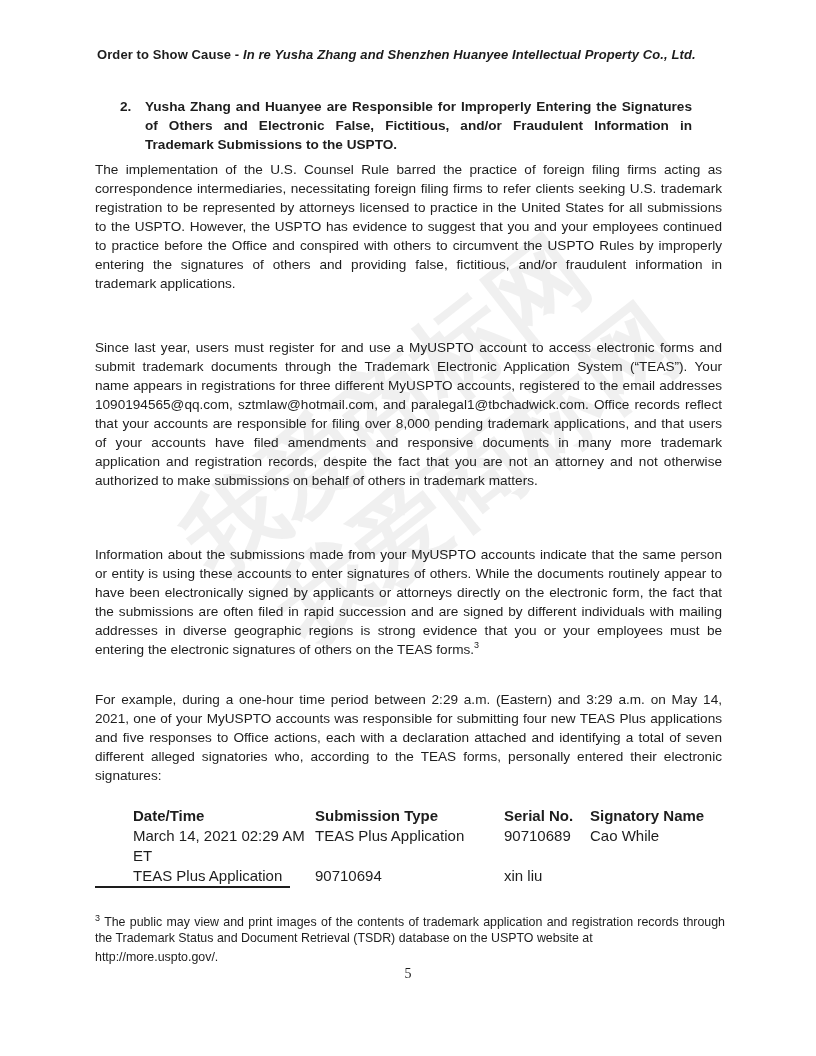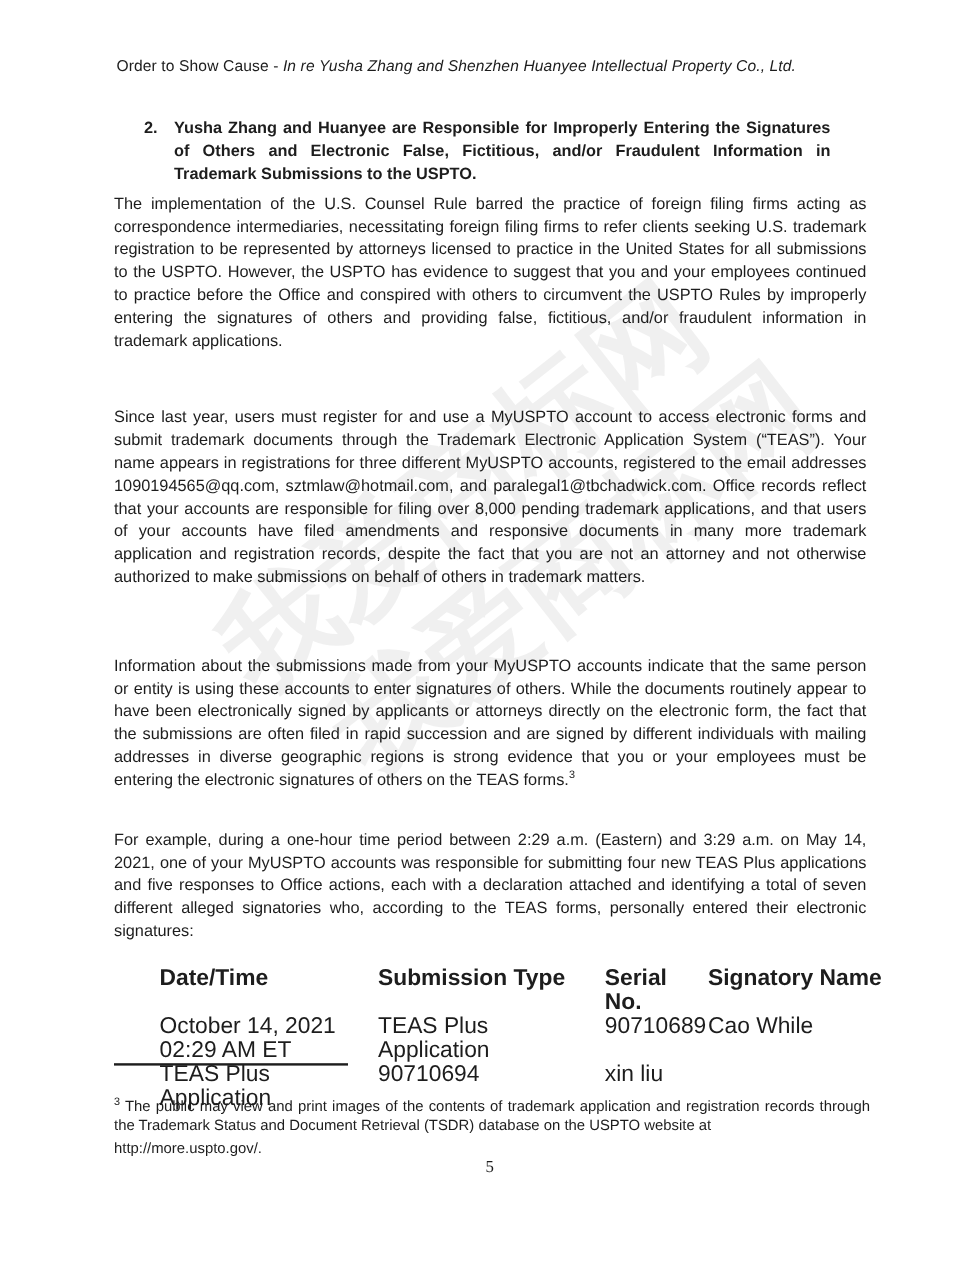--- a/index.html
+++ b/index.html
@@ -15,20 +15,21 @@
 
   
   .doc-header {
     position: absolute;
     top: 47px;
     left: 97px;
     width: 640px;
     font-size: 13px;
     letter-spacing: 0.1px;
     white-space: nowrap;
+    font-weight: bold;
   }
   .doc-header .case-name { font-style: italic; }
 
   
   .section-heading {
     position: absolute;
     top: 97px;
     left: 120px;
     width: 572px;
     display: flex;
@@ -55,21 +56,21 @@
   #p4 { top: 690px; }
   sup { font-size: 9px; line-height: 0; }
 
   
   .sig-table {
     position: absolute;
     top: 806px;
     left: 133px;
     display: grid;
     grid-template-columns: 182px 189px 86px auto;
-    font-size: 19px;
+    font-size: 15px;
     line-height: 20px;
   }
   .sig-table .th { font-weight: bold; }
 
   
   .fn-rule {
     position: absolute;
     top: 886px;
     left: 95px;
     width: 195px;
@@ -144,21 +145,21 @@
     <p class="para" id="p3"><span>Information about the submissions made from your MyUSPTO accounts indicate that the same person or entity is using these accounts to enter signatures of others. While the documents routinely appear to have been electronically signed by applicants or attorneys directly on the electronic form, the fact that the submissions are often filed in rapid succession and are signed by different individuals with mailing addresses in diverse geographic regions is strong evidence that you or your employees must be entering the electronic signatures of others on the TEAS forms.</span><sup>3</sup></p>
 
     <p class="para" id="p4">For example, during a one-hour time period between 2:29 a.m. (Eastern) and 3:29 a.m. on May 14, 2021, one of your MyUSPTO accounts was responsible for submitting four new TEAS Plus applications and five responses to Office actions, each with a declaration attached and identifying a total of seven different alleged signatories who, according to the TEAS forms, personally entered their electronic signatures:</p>
 
     <div class="sig-table">
       <span class="th">Date/Time</span>
       <span class="th">Submission Type</span>
       <span class="th">Serial No.</span>
       <span class="th">Signatory Name</span>
 
-      <span class="td">October 14, 2021 02:29 AM ET</span>
+      <span class="td">March 14, 2021 02:29 AM ET</span>
       <span class="td">TEAS Plus Application</span>
       <span class="td">90710689</span>
       <span class="td">Cao While</span>
 
       <span class="td">TEAS Plus Application</span>
       <span class="td">90710694</span>
       <span class="td">xin liu</span>
     </div>
 
     <div class="fn-rule"></div>

